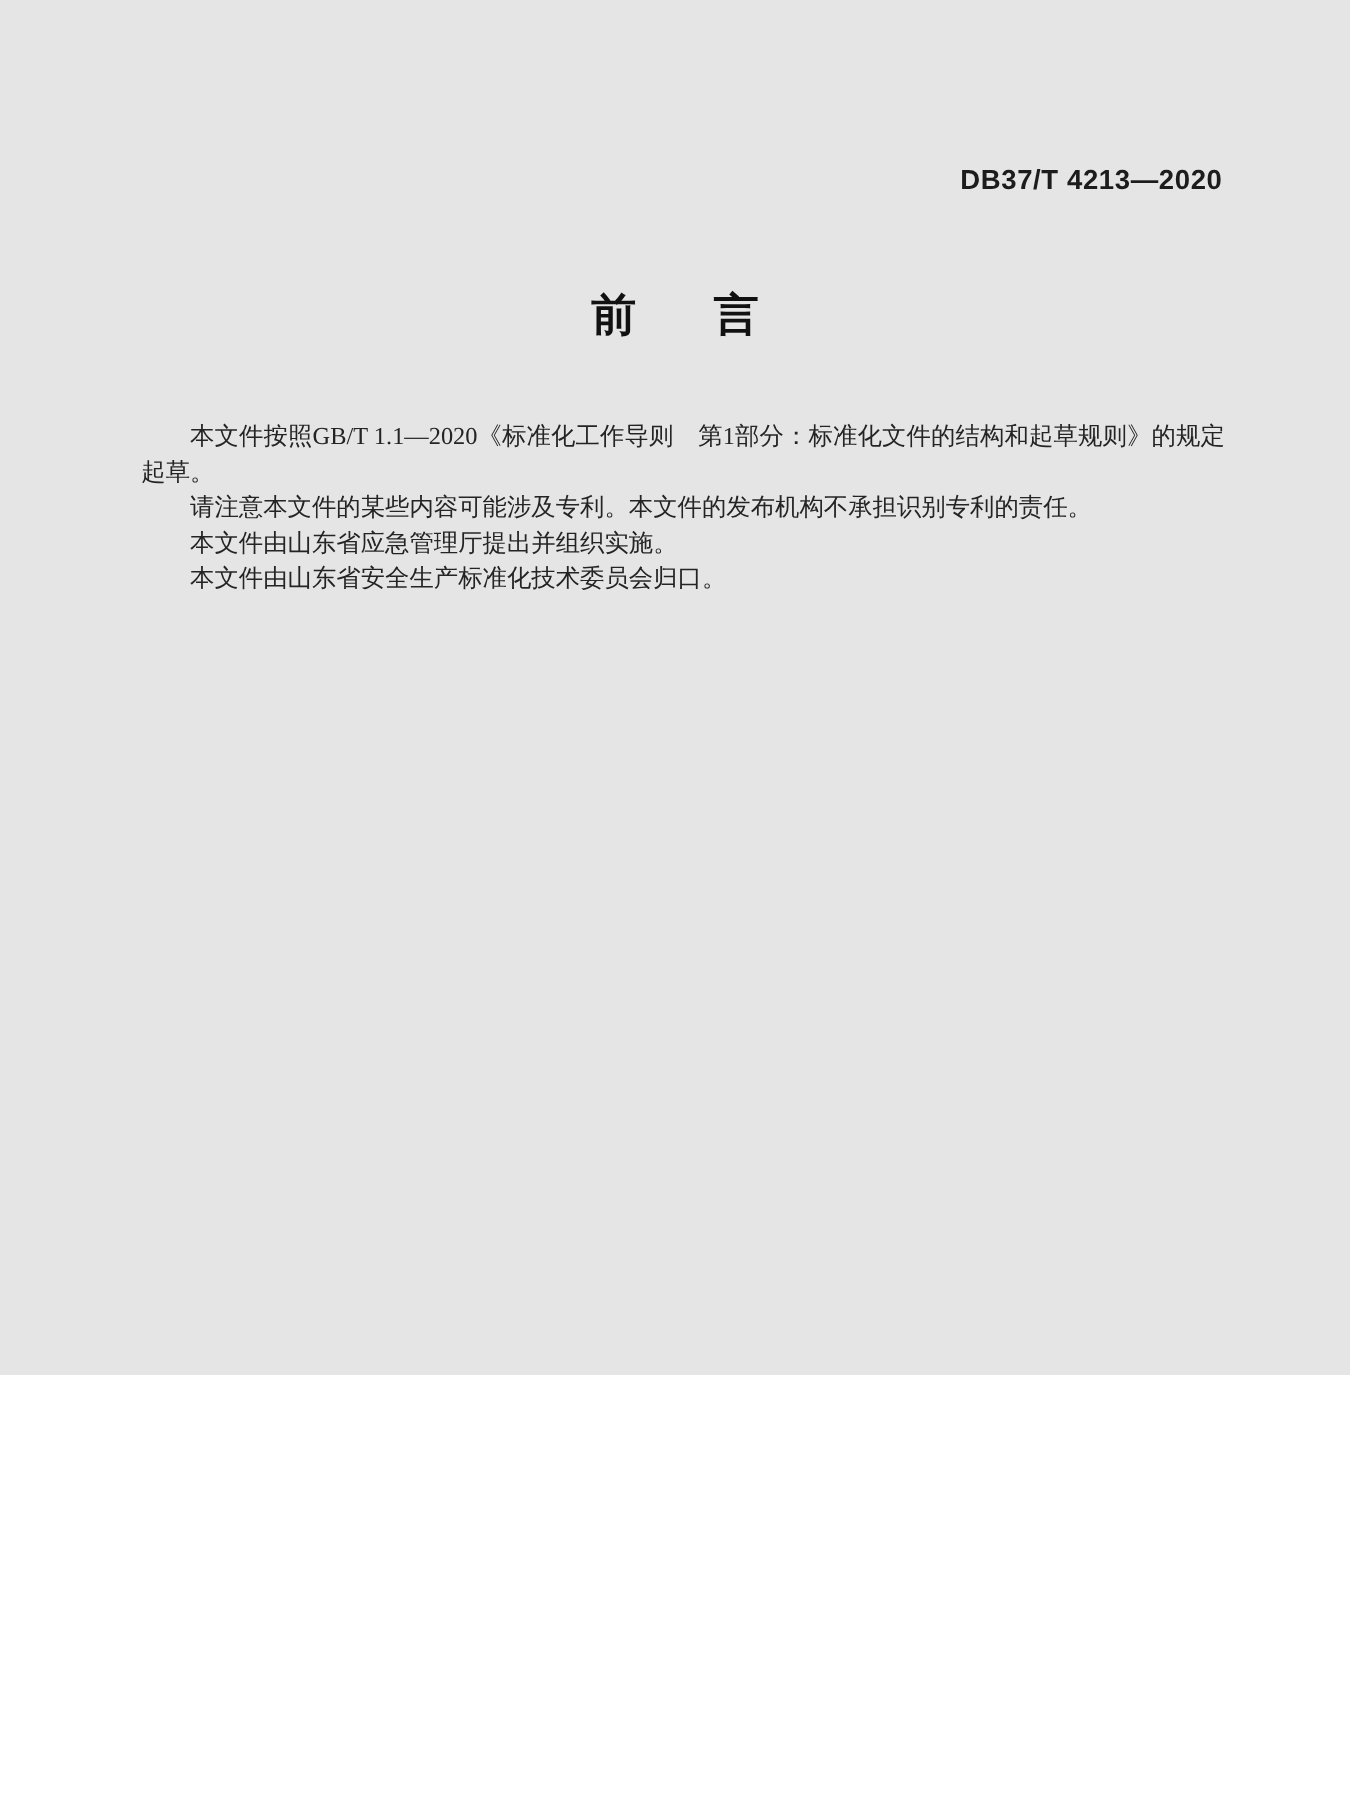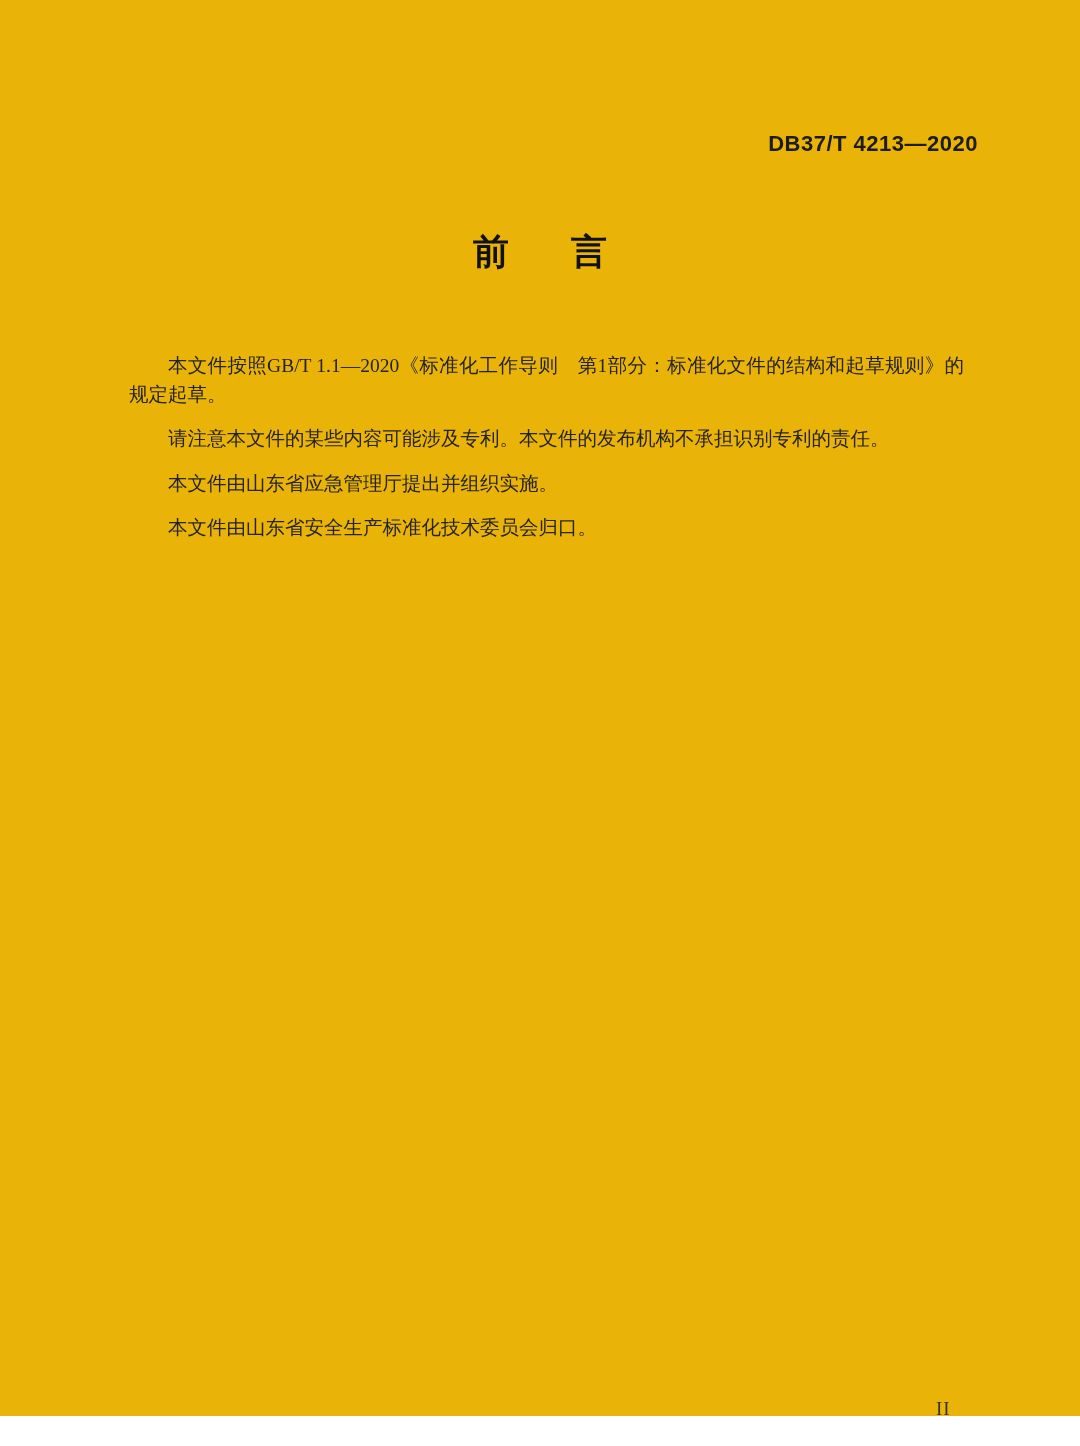--- a/index.html
+++ b/index.html
@@ -3,22 +3,22 @@
 <meta charset="utf-8">
 <style>
   html, body {
     margin: 0;
     padding: 0;
     background: #ffffff;
   }
   .page {
     position: relative;
     width: 1080px;
-    height: 1416px;
-    background: #eab308;
+    height: 1100px;
+    background: #e5e5e5;
     overflow: hidden;
     font-family: "Liberation Serif", "DejaVu Serif", serif;
     color: #1f1f1f;
   }
   .doc-header {
     position: absolute;
     top: 131px;
     right: 102px;
     font-family: "Liberation Sans", "DejaVu Sans", sans-serif;
     font-size: 22px;
@@ -45,21 +45,21 @@
     position: absolute;
     top: 336px;
     left: 113px;
     width: 867px;
     font-size: 19.5px;
     line-height: 28.5px;
     text-align: justify;
     color: #242424;
   }
   .doc-body p {
-    margin: 16px;
+    margin: 0;
     padding: 0;
     text-indent: 2em;
   }
   .page-number {
     position: absolute;
     top: 1398px;
     left: 936px;
     font-size: 19px;
     letter-spacing: 1px;
     color: #333333;

